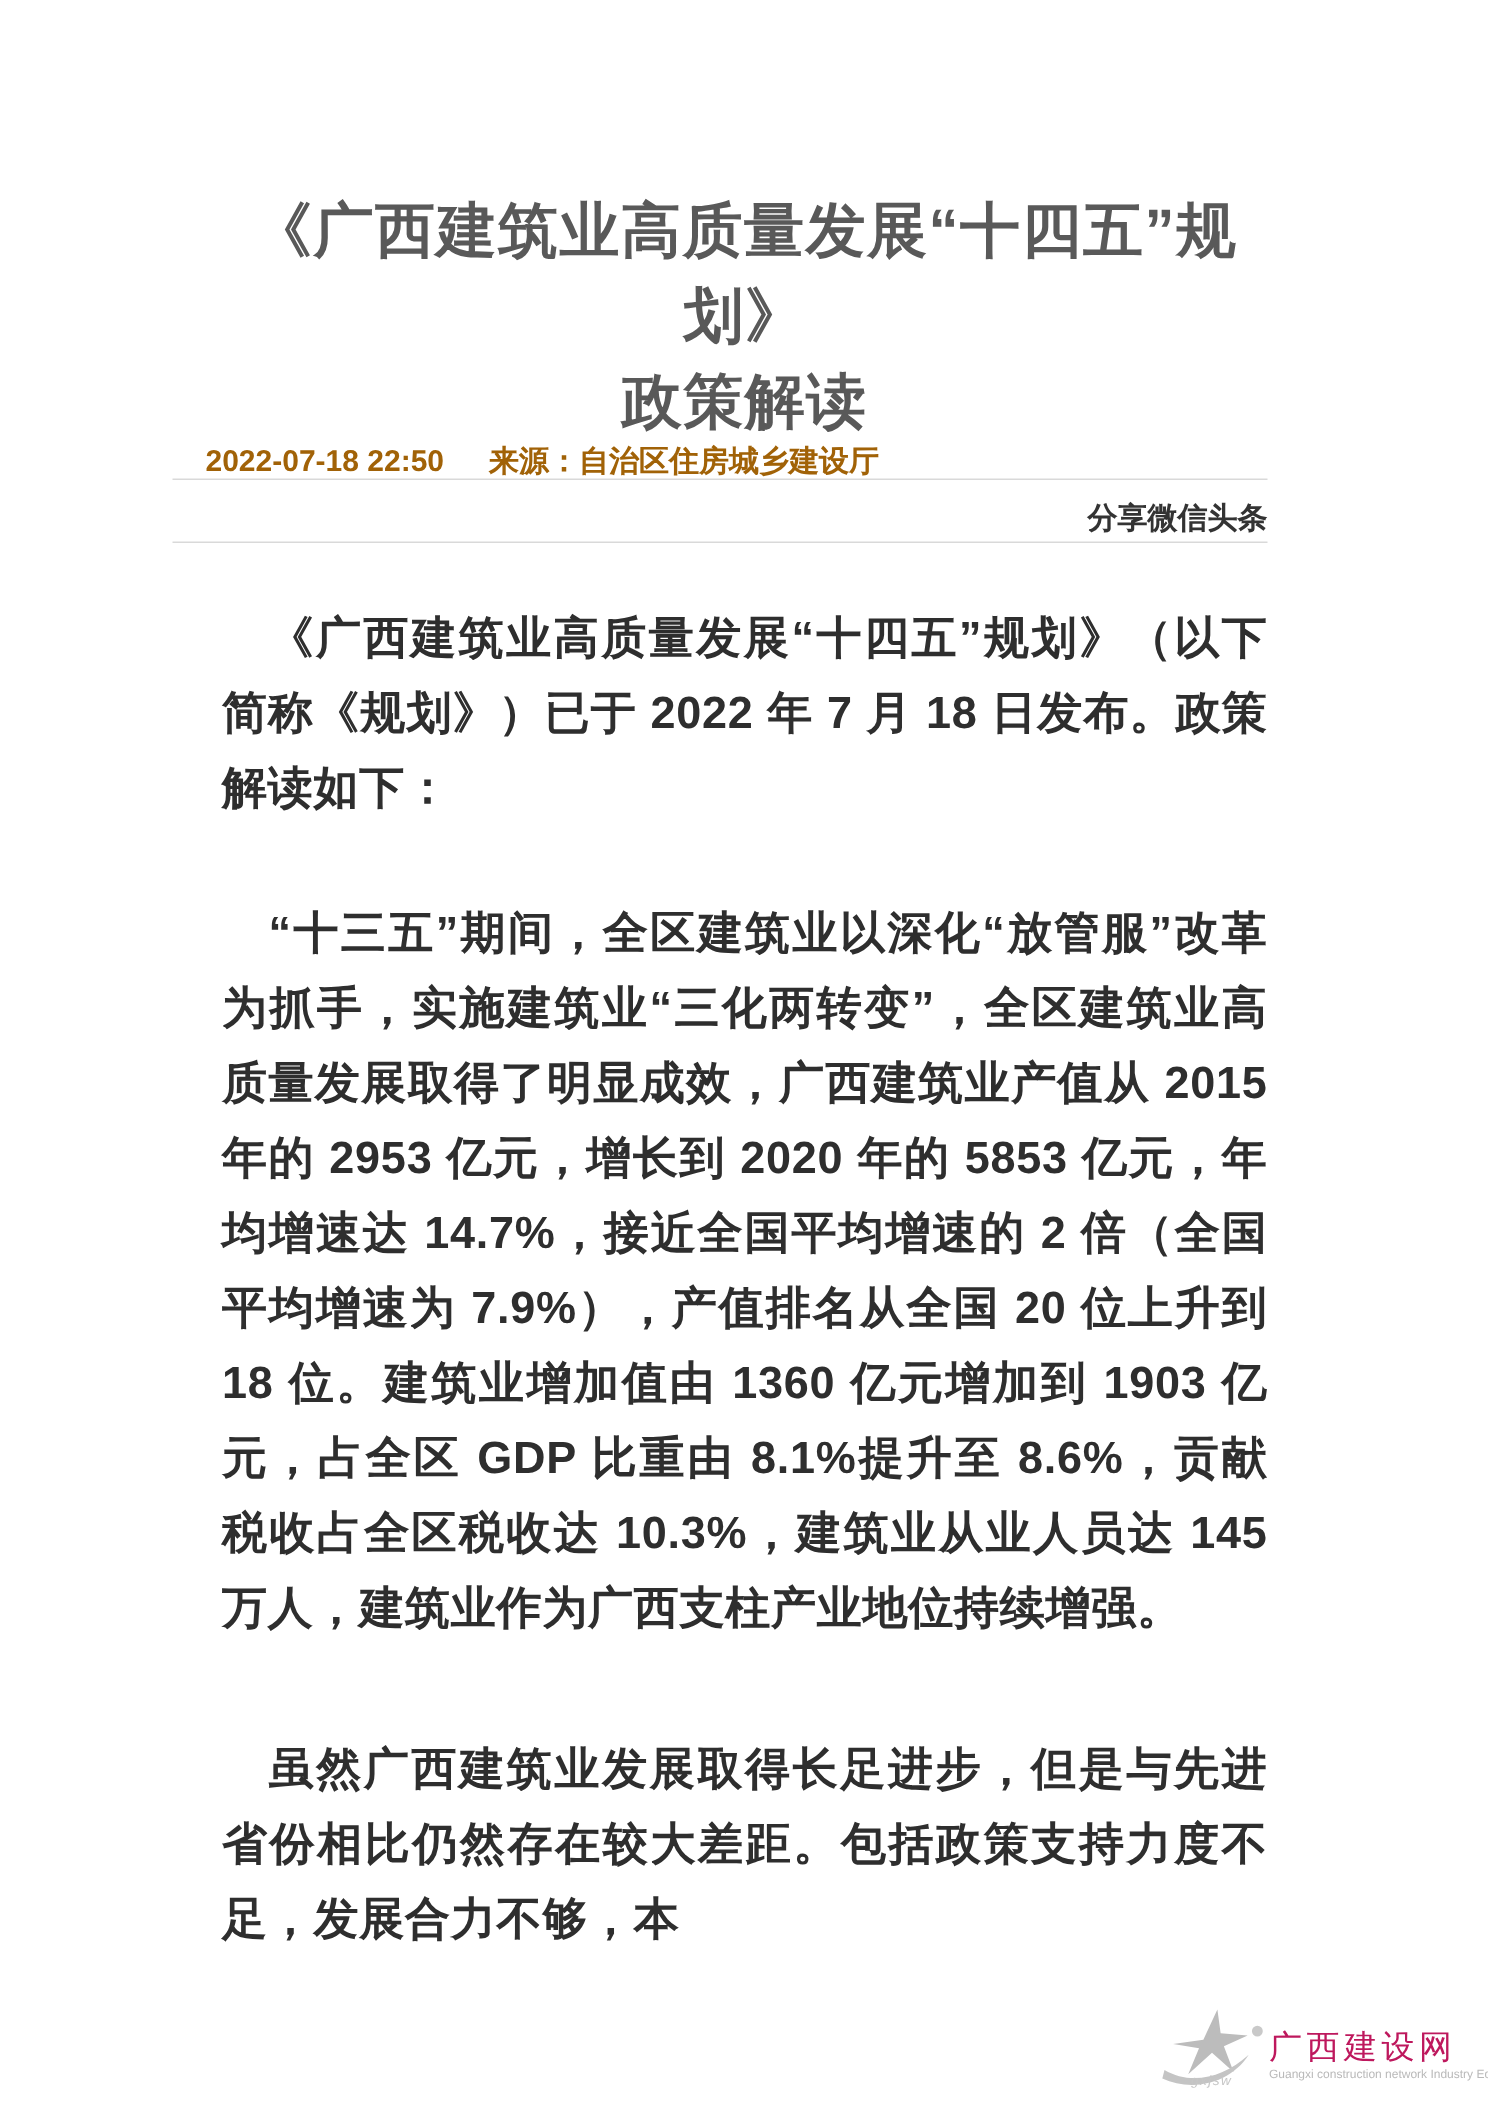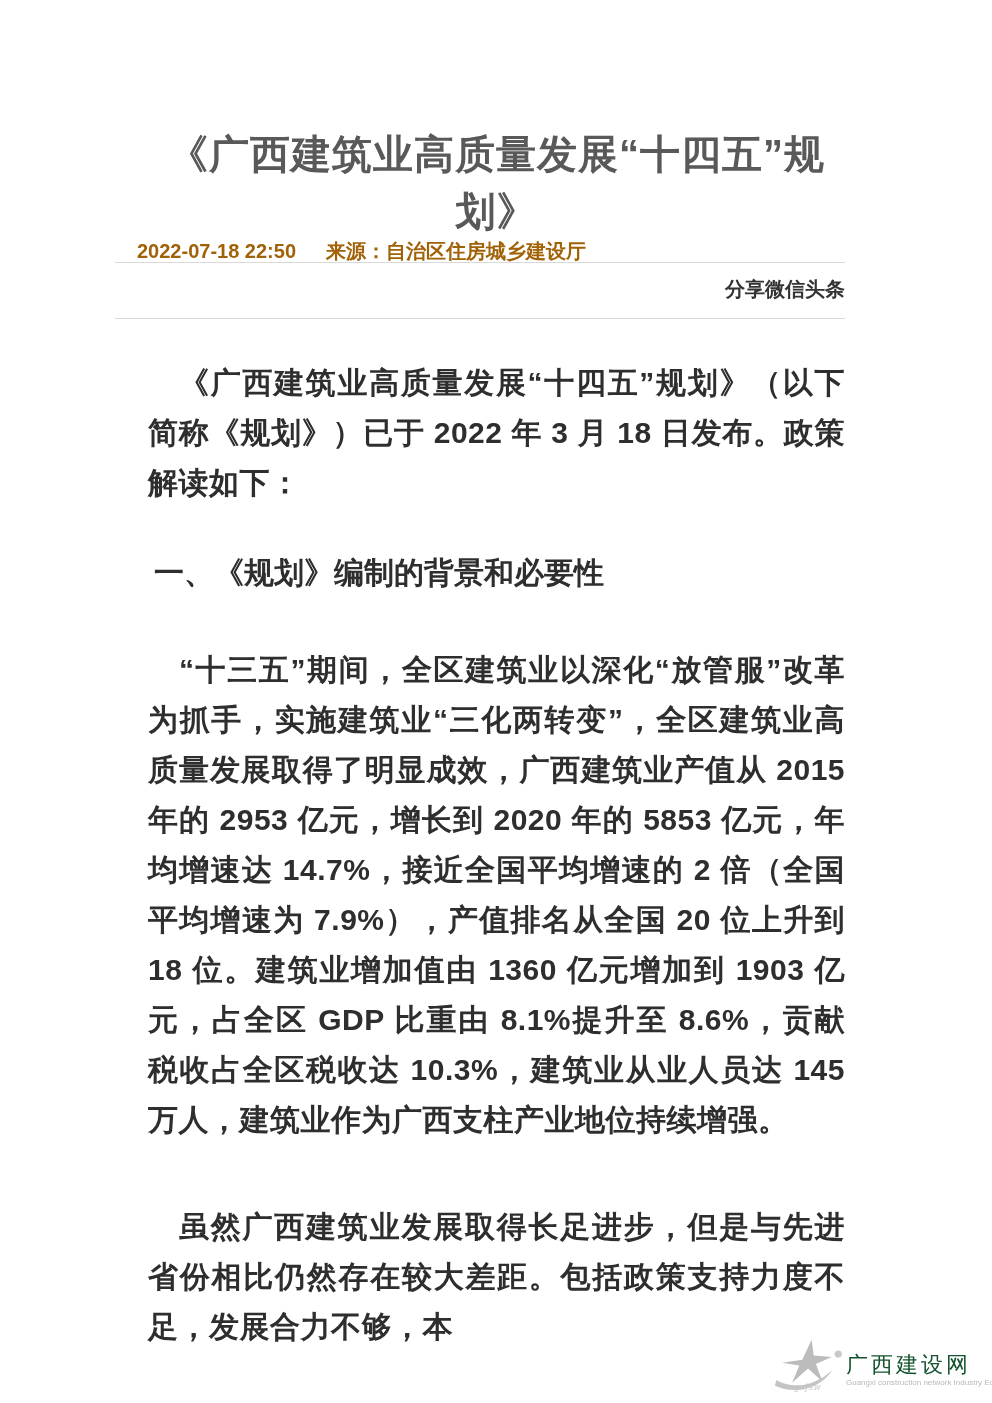--- a/index.html
+++ b/index.html
@@ -13,68 +13,68 @@
   .title { margin-top:126px; text-align:center; color:#595959;
            font-size:40px; line-height:57px; font-weight:700; letter-spacing:1px; }
 
   
   .meta-row { margin-left:-11px; margin-top:0; font-size:20px; line-height:22px;
               font-weight:700; color:#a16207; white-space:nowrap; }
   .meta-row .src { margin-left:30px; }
 
   
   .tools { border-top:1px solid #d9d9d9; border-bottom:1px solid #d9d9d9;
-           margin-left:-33px; width:730px; text-align:right; padding-bottom:18px; }
+           margin-left:-33px; width:730px; text-align:right; padding-bottom:4px; }
   .share-row { margin-top:15px; font-size:20px; line-height:22px; font-weight:700; color:#333333; }
   .share-row span { cursor:pointer; }
   .font-row { margin-top:17px; font-size:20px; line-height:22px; font-weight:700; color:#333333; }
   .font-row a { color:#333333; text-decoration:none; cursor:pointer; }
 
   
   .para { font-size:30px; line-height:50px; font-weight:700; color:#2e2e2e;
           text-align:justify; letter-spacing:0.5px; text-indent:31px; }
   .p1 { margin-top:39px; }
   .h2 { margin-top:40px; font-size:30px; line-height:50px; font-weight:700;
         color:#2e2e2e; text-indent:6px; }
   .p2 { margin-top:47px; }
   .p3 { margin-top:57px; }
 
   
   .wm { position:absolute; left:772px; top:1334px; width:215px; height:66px; }
   .wm svg { position:absolute; left:0; top:4px; }
   .wm-script { position:absolute; left:22px; top:48px; font-size:9px; font-style:italic;
                color:#c6c6c6; letter-spacing:1px;text-align:center; }
   .wm-name { position:absolute; left:74px; top:16px; font-size:22px; letter-spacing:3px;
-             color:#14532d; font-family:"Liberation Serif", serif; white-space:nowrap; }
+             color:#be185d; font-family:"Liberation Serif", serif; white-space:nowrap; }
   .wm-tagline { position:absolute; left:74px; top:44px; font-size:8px; color:#b9b9b9;
                 white-space:nowrap; }
 </style>
 </head>
 <body>
 
 <div class="canvas">
 
   <div class="article-col">
 
     <h1 class="title"><span>《广西建筑业高质量发展“十四五”规划》</span><br>
+      <span>政策解读</span>
     </h1>
 
     <div class="meta-row">
       <span>2022-07-18 22:50</span><span class="src">来源：自治区住房城乡建设厅</span>
     </div>
 
     <div class="tools">
       <div class="share-row">
         <span>分享</span><span>微信</span><span>头条</span>
       </div>
     </div>
 
-    <p class="para p1">《广西建筑业高质量发展“十四五”规划》（以下简称《规划》）已于 2022 年 3 月 18 日发布。政策解读如下：</p>
+    <p class="para p1">《广西建筑业高质量发展“十四五”规划》（以下简称《规划》）已于 2022 年 7 月 18 日发布。政策解读如下：</p>
 
-    <h2 class="h2">一、《规划》编制的背景和必要性</h2>
 
     <p class="para p2">“十三五”期间，全区建筑业以深化“放管服”改革为抓手，实施建筑业“三化两转变”，全区建筑业高质量发展取得了明显成效，广西建筑业产值从 2015 年的 2953 亿元，增长到 2020 年的 5853 亿元，年均增速达 14.7%，接近全国平均增速的 2 倍（全国平均增速为 7.9%），产值排名从全国 20 位上升到 18 位。建筑业增加值由 1360 亿元增加到 1903 亿元，占全区 GDP 比重由 8.1%提升至 8.6%，贡献税收占全区税收达 10.3%，建筑业从业人员达 145 万人，建筑业作为广西支柱产业地位持续增强。</p>
 
     <p class="para p3">虽然广西建筑业发展取得长足进步，但是与先进省份相比仍然存在较大差距。包括政策支持力度不足，发展合力不够，本</p>
 
   </div>
 
   <div class="wm">
     <svg width="72" height="58" viewBox="0 0 100 80">
       <path d="M55 2 L58 24 L83 26 L61 36 L70 60 L50 42 L28 62 L38 38 L14 34 L42 30 Z" fill="#bcbcbc"></path>

